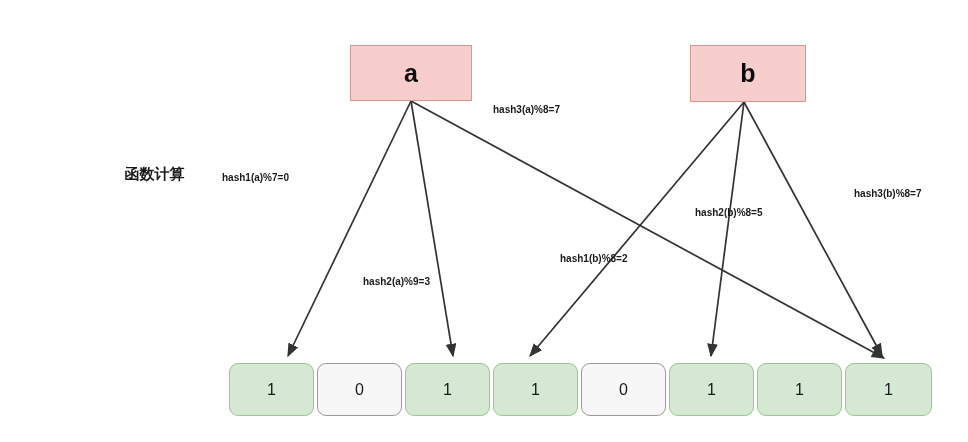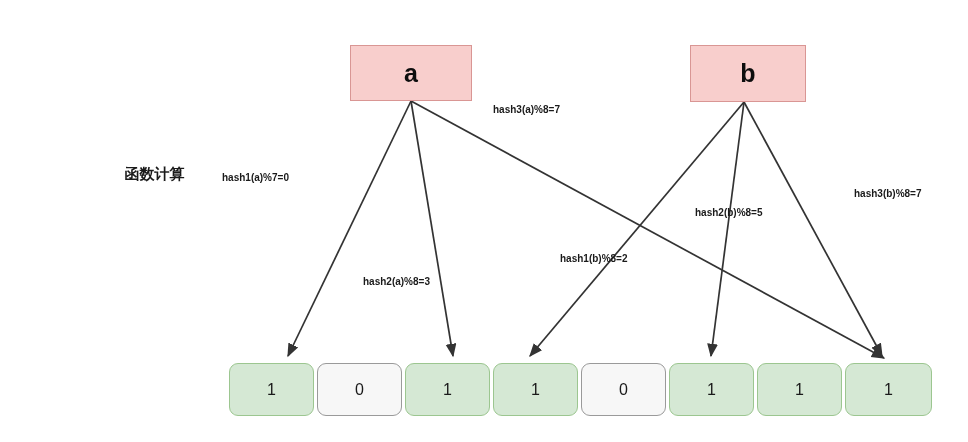--- a/index.html
+++ b/index.html
@@ -109,21 +109,21 @@
   </div>
   <div class="node-box" id="box-b">
     <span>b</span>
   </div>
 
   <div class="side-label" id="label-hashfn">
     <div>函数计算</div>
   </div>
 
   <div class="edge-label" style="left:222px; top:172px;">hash1(a)%7=0</div>
-  <div class="edge-label" style="left:363px; top:276px;">hash2(a)%8=3</div>
+  <div class="edge-label" style="left:363px; top:276px;">hash2(a)%9=3</div>
   <div class="edge-label" style="left:493px; top:104px;">hash3(a)%8=7</div>
   <div class="edge-label" style="left:552px; top:253px;margin-left:8px;">hash1(b)%8=2</div>
   <div class="edge-label" style="left:695px; top:207px;">hash2(b)%8=5</div>
   <div class="edge-label" style="left:842px; top:188px;margin-left:12px;">hash3(b)%8=7</div>
 
   <div class="bit-cell on" style="left:229px; width:85px;">
       <span>1</span>
     </div>
   <div class="bit-cell off" style="left:317px; width:85px;">
       <span>0</span>

